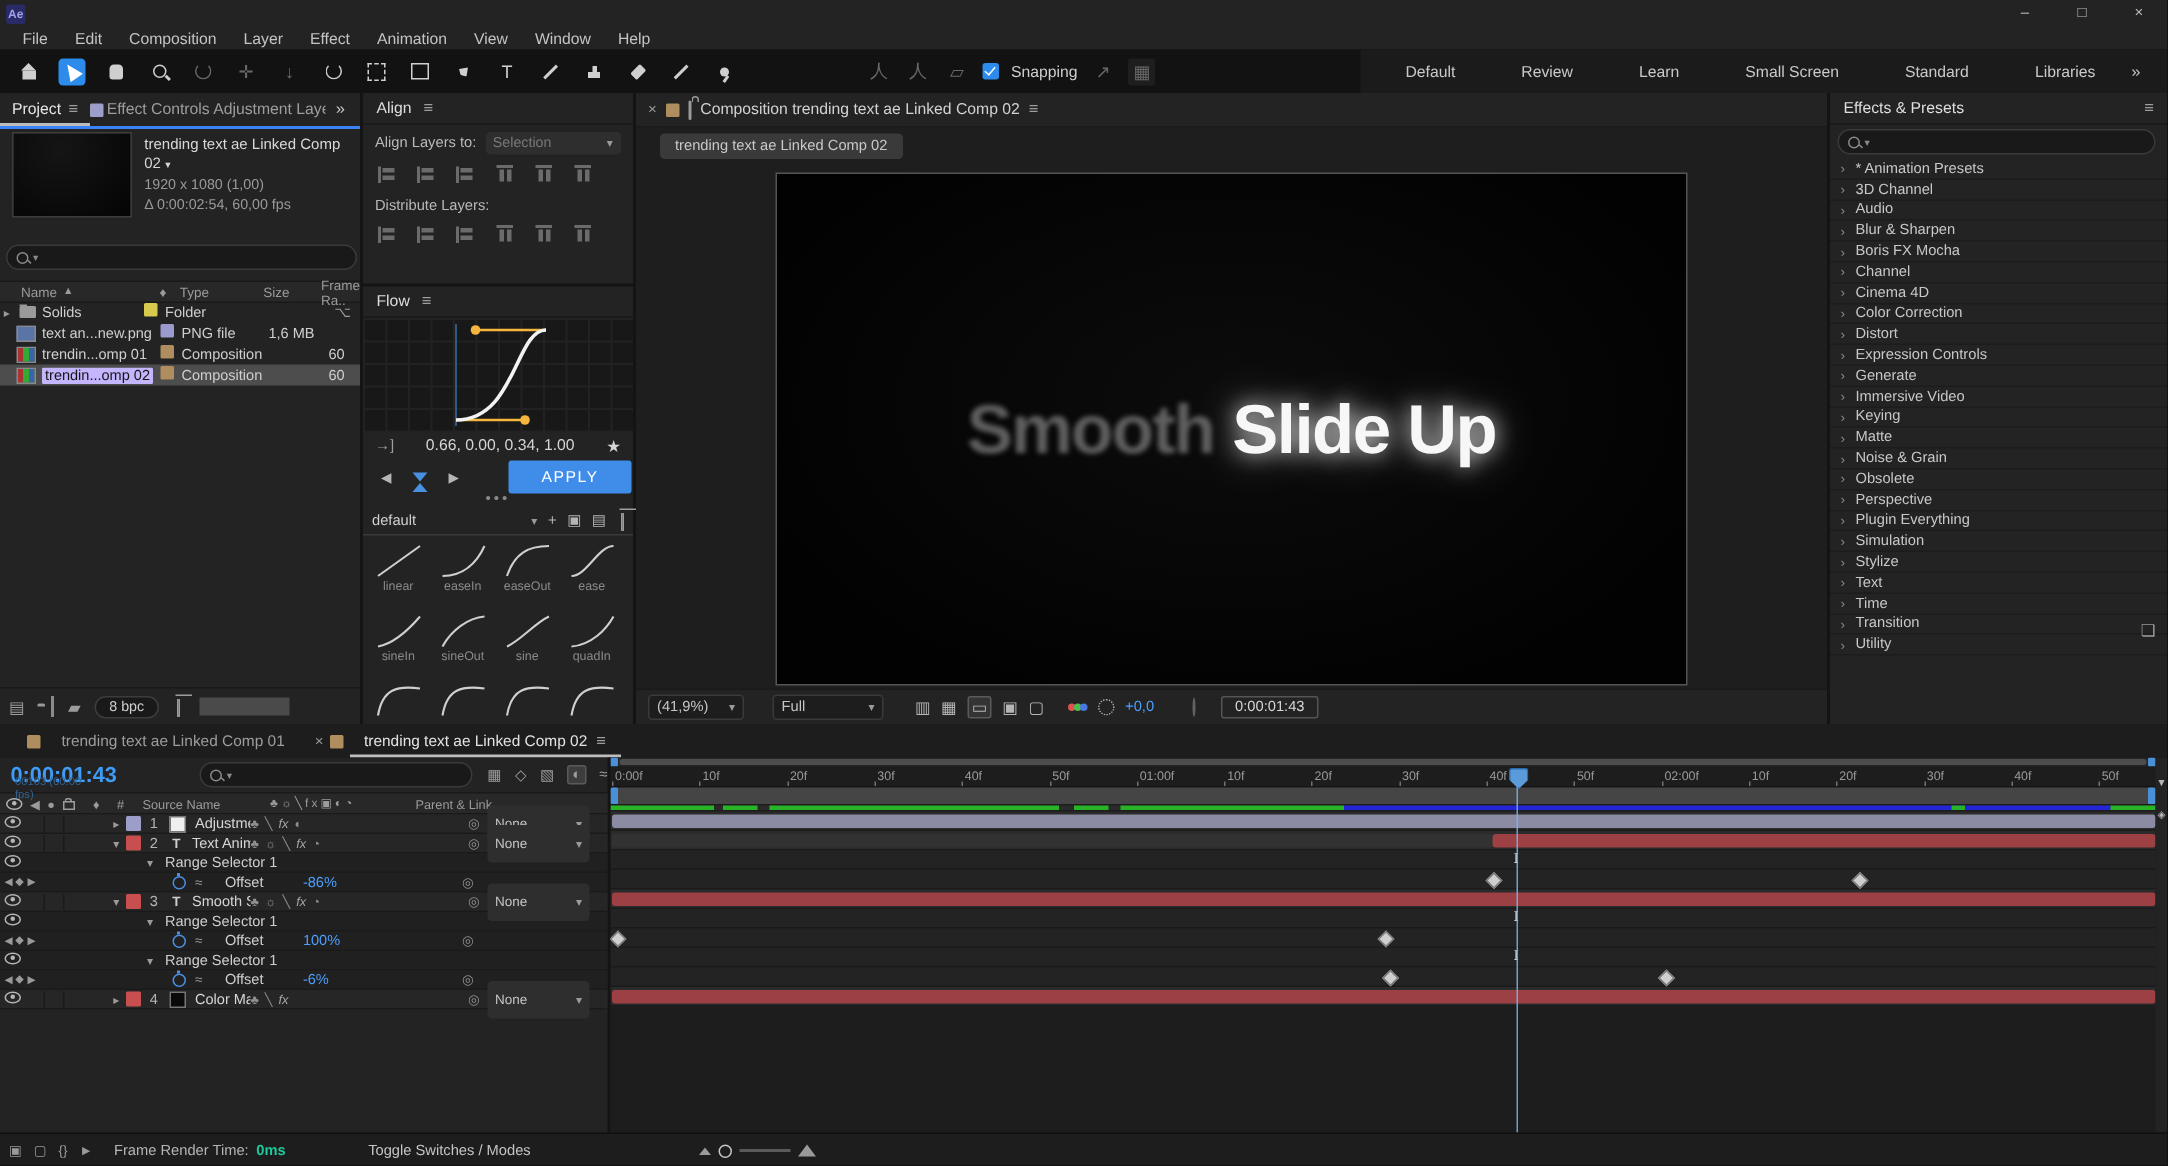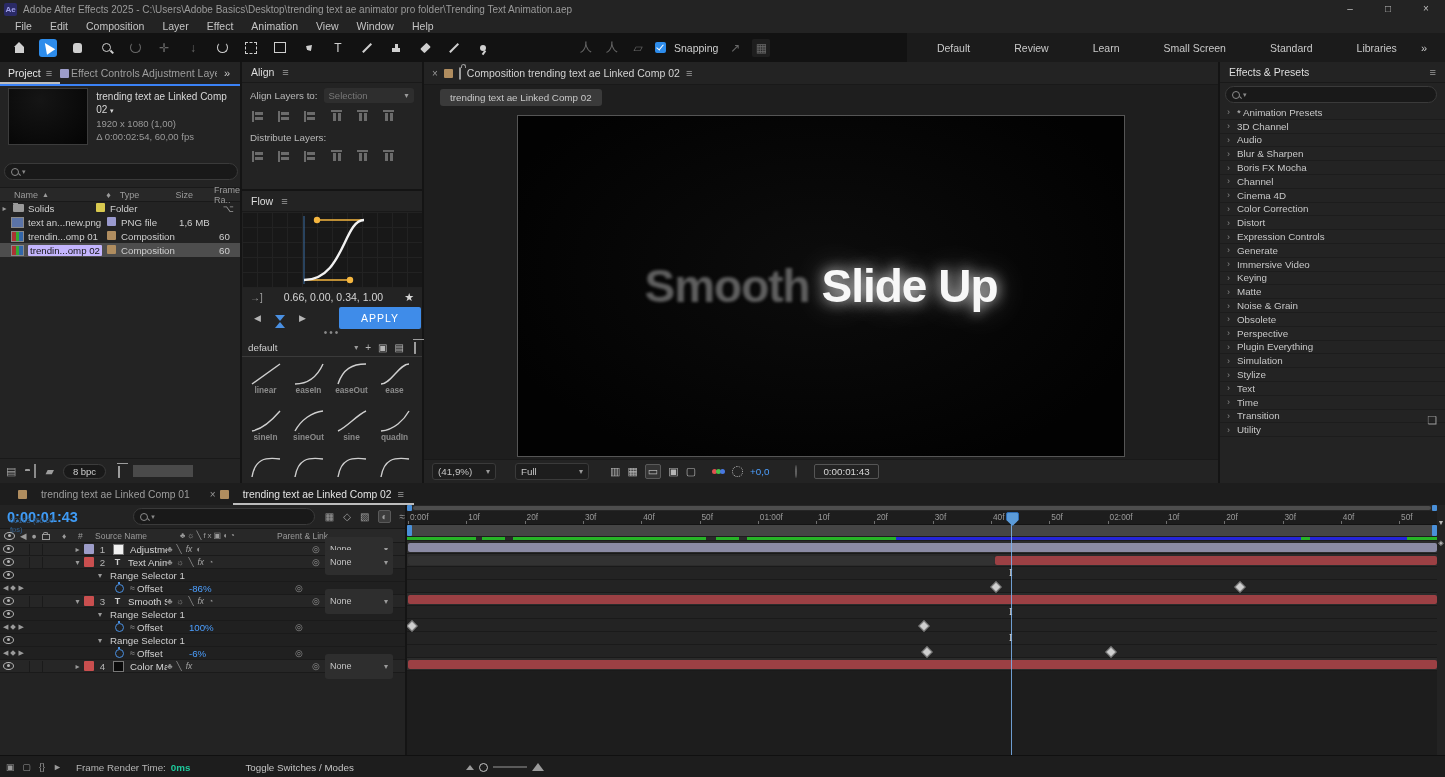--- a/index.html
+++ b/index.html
@@ -112,21 +112,21 @@
   .i-hour:after{content:"";position:absolute;left:-5px;top:1px;border-left:5px solid transparent;border-right:5px solid transparent;border-bottom:6px solid #4a90e2;}
   .apply-btn{margin-left:auto;width:82px;height:22px;background:#3f8ce9;color:#fff;font-size:10.5px;letter-spacing:1px;
      display:flex;align-items:center;justify-content:center;border-radius:2px;margin-right:1px;}
   .dots3{text-align:center;color:#8a8a8a;height:8px;line-height:5px;letter-spacing:2px;}
   .flow-def{height:18px;display:flex;align-items:center;gap:7px;padding:0 6px;border-bottom:1px solid #3a3a3a;}
   .def-dd{flex:1;color:#cfcfcf;font-size:9.8px;display:flex;justify-content:space-between;align-items:center;}
   .def-ic{color:#b5b5b5;font-size:10px;}
   .preset-grid{display:flex;flex-wrap:wrap;padding:4px 2px 0;}
   .pcell{width:43px;height:47px;display:flex;flex-direction:column;align-items:center;}
   .pcell svg{display:block;}
-  .plabel{color:#8a8a8a;font-size:8.3px;margin-top:-2px;font-weight:bold;}
+  .plabel{color:#8a8a8a;font-size:8.3px;margin-top:-2px;}
   .prow3{height:28px;overflow:hidden;}
   
   .p-viewer{left:424px;top:62px;width:794px;height:421px;background:#1e1e1e;}
   .v-tabs{height:22px;background:#232323;display:flex;align-items:center;gap:6px;padding-left:8px;border-bottom:1px solid #191919;}
   .v-close{color:#9a9a9a;font-size:10px;}
   .i-lock{width:7px;height:5px;border:1.2px solid #9a9a9a;border-radius:1px;position:relative;margin-top:3px;}
   .i-lock:before{content:"";position:absolute;left:1px;top:-4px;width:3px;height:3px;border:1.2px solid #9a9a9a;border-bottom:none;border-radius:3px 3px 0 0;}
   .v-title{color:#d2d2d2;font-size:10.5px;}
   .v-chipbar{height:24px;display:flex;align-items:center;padding-left:16px;background:#1e1e1e;}
   .v-chip{background:#3a3a3a;border-radius:3px;color:#c9c9c9;font-size:9.8px;padding:3px 10px;}
@@ -200,21 +200,21 @@
   .c-pick{width:13px;color:#8f8f8f;font-size:9px;margin-left:50px;}
   .c-dd{width:58px;height:25px;font-size:9px;margin-right:12px;}
   .c-dd b{font-weight:normal;}
   .sel-exp{margin-left:81px;color:#9a9a9a;font-size:8px;width:12px;}
   .sel-name{color:#cfcfcf;}
   .knav{width:34px;padding-left:3px;color:#9a9a9a;font-size:7px;display:flex;align-items:center;gap:3px;}
   .kdia{width:4px;height:4px;background:#9a9a9a;transform:rotate(45deg);display:inline-block;}
   .i-stop{width:7px;height:7px;border:1.3px solid #4a90e2;border-radius:50%;position:relative;margin-left:78px;flex:none;}
   .i-stop:before{content:"";position:absolute;left:1.5px;top:-3px;width:2px;height:2px;background:#4a90e2;}
   .i-graph{color:#9a9a9a;margin-left:6px;font-size:9px;}
-  .off-name{color:#cfcfcf;margin-left:2px;width:52px;}
+  .off-name{color:#cfcfcf;margin-left:15px;width:52px;}
   .off-val{color:#4c9fff;width:60px;}
   .c-pick.op{margin-left:46px;}
   
   .tl-right{position:absolute;left:407px;top:22px;right:0;bottom:0;background:#1d1d1d;overflow:hidden;}
   .hscroll{position:absolute;left:0;top:0;right:8px;height:6px;background:#262626;}
   .hs-thumb{position:absolute;left:6px;right:6px;top:1px;height:4px;background:#4d4d4d;border-radius:2px;}
   .hs-cap{position:absolute;top:0;width:5px;height:6px;background:#4a90d9;border-radius:1px;}
   .ruler{position:absolute;left:0;top:6px;right:8px;height:13px;background:#1d1d1d;border-bottom:1px solid #141414;}
   .tick{position:absolute;top:1px;color:#9a9a9a;font-size:8.3px;}
   .tickmark{position:absolute;bottom:0;width:1px;height:3px;background:#707070;}
@@ -247,21 +247,20 @@
   .zs-knob{width:7px;height:7px;border:1.4px solid #c5c5c5;border-radius:50%;}
   .zs-track{width:34px;height:1.5px;background:#5a5a5a;}
 </style>
 </head>
 <body>
 
 <div id="app">
 
   <header class="titlebar">
     <span class="ae-badge">Ae</span>
-    <span class="win-title">Adobe After Effects 2025 - C:\Users\Adobe Basics\Desktop\trending text ae animator pro folder\Trending Text Animation.aep</span>
     <span class="wctrls">
       <span>–</span>
       <span>□</span>
       <span>×</span>
     </span>
   </header>
 
   <nav class="menubar">
       <span class="menu-item">File</span>
       <span class="menu-item">Edit</span>

